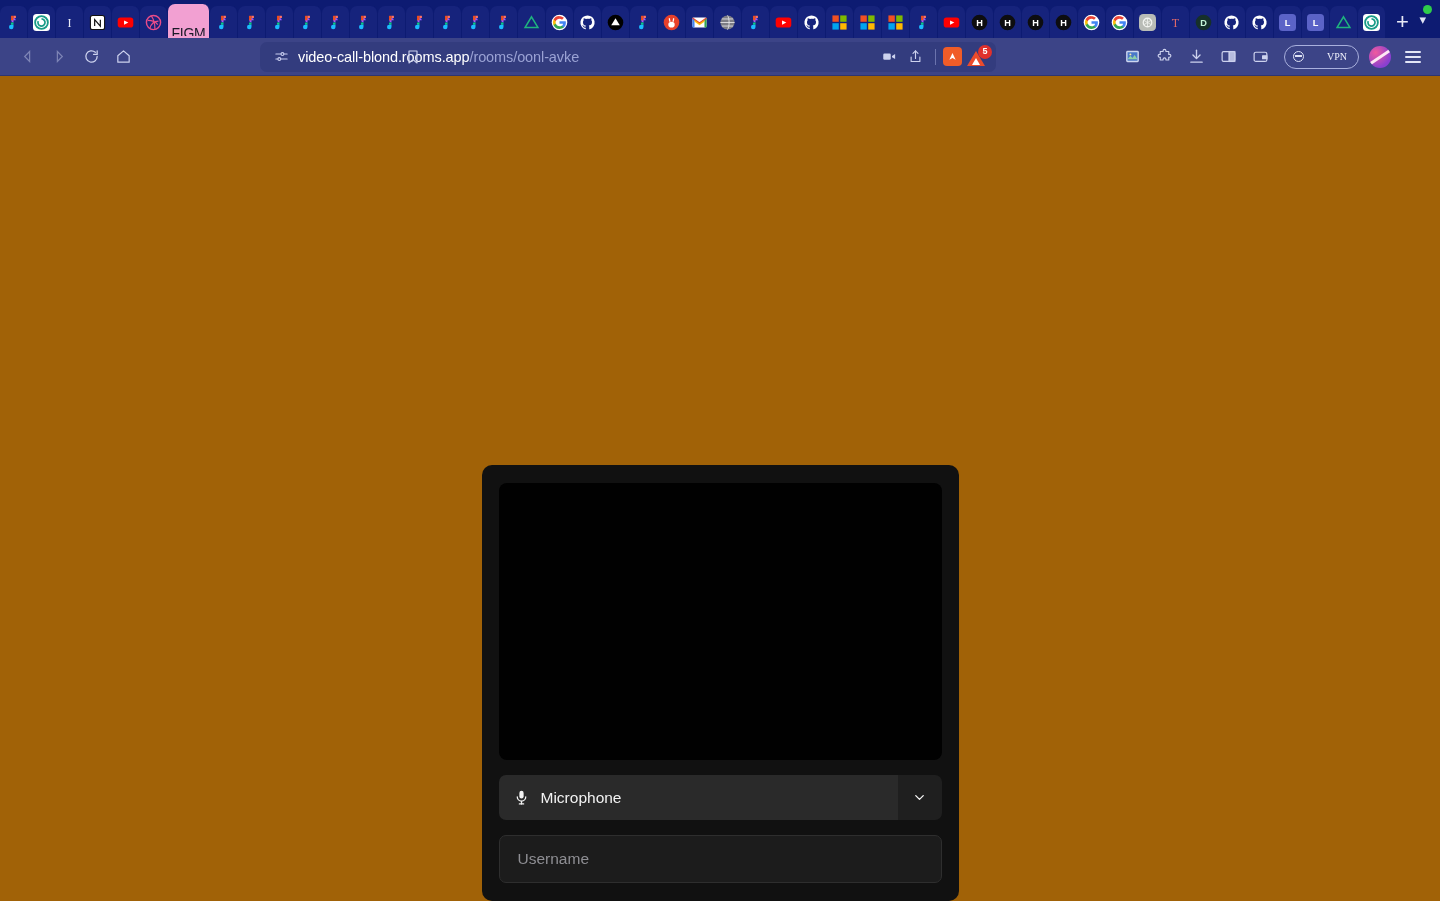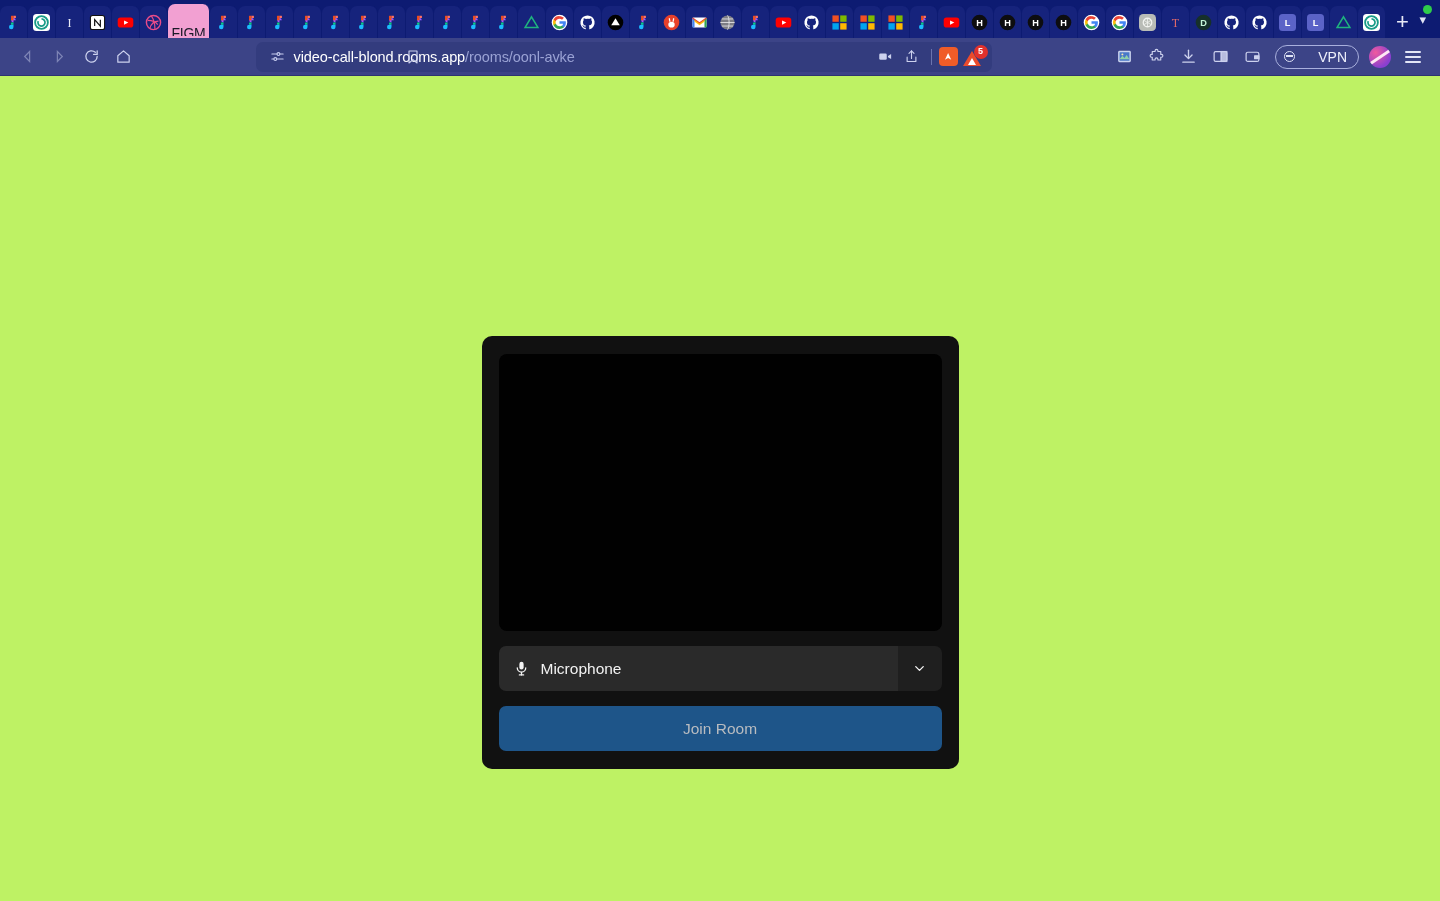--- a/index.html
+++ b/index.html
@@ -129,22 +129,23 @@
     position: absolute; right: -4px; top: -1px;
     min-width: 14px; height: 14px; border-radius: 7px;
     background: #e0312c; color: #fff;
     font-size: 9px; font-weight: 700;
     display: flex; align-items: center; justify-content: center;
     padding: 0 3px; line-height: 1;
   }
   .vpn-pill {
     height: 24px; border: 1px solid #a9b0dd; border-radius: 12px;
     display: flex; align-items: center; gap: 23px;
-    padding: 0 11px 0 8px; color: #eef0fb; font-size: 14px;
+    padding: 0 11px 0 8px; color: #eef0fb; font-size: 10px;
     margin-left: 6px;
+    font-family: Liberation Serif, serif;
   }
   .vpn-dot {
     width: 11px; height: 11px; border-radius: 50%;
     border: 1.6px solid #dfe3f5; position: relative;
   }
   .vpn-dot:after{content:"";position:absolute;left:1px;right:1px;top:3.4px;height:1.6px;background:#dfe3f5;}
   .avatar-orb {
     width: 22px; height: 22px; border-radius: 50%;
     background: radial-gradient(circle at 30% 30%, #f05a9e, #8a3fd0 70%);
     margin: 0 5px 0 8px; position: relative; overflow: hidden;
@@ -152,22 +153,22 @@
   .avatar-orb:after{
     content:""; position:absolute; left:-2px; top:9px; width:28px; height:3px;
     background:#ffe6f4; transform:rotate(-34deg);
   }
   .hamb { display: flex; flex-direction: column; gap: 3px; }
   .hamb i { display: block; width: 16px; height: 2px; background: #e3e6f7; border-radius: 1px; }
 
   
   .page {
     flex: 1 1 auto;
-    background: #bef264;
-    display: flex; align-items: center; justify-content: center;
+    background: #a16207;
+    display: flex; align-items: flex-end; justify-content: center;
     position: relative;
   }
   .join-card {
     width: 477px;
     margin-top: 128px;
     background: #111111;
     border-radius: 10px;
     padding: 18px 17px 18px 17px;
     display: flex; flex-direction: column;
     gap: 15px;
@@ -823,19 +824,21 @@
             <svg class="caret-svg" width="15" height="15" viewBox="0 0 24 24" fill="none" stroke="currentColor" stroke-width="2.2" stroke-linecap="round" stroke-linejoin="round">
                 <path d="M6 9l6 6 6-6"></path>
               </svg>
           </div>
         </div>
 
 
       </div>
 
 
-
-      <div class="join-btn">Join Room</div>
+      <div class="input-row">
+        <span class="placeholder">Username</span>
+      </div>
+
 
     </div>
   </div>
 
 </div>
 
 </body></html>

